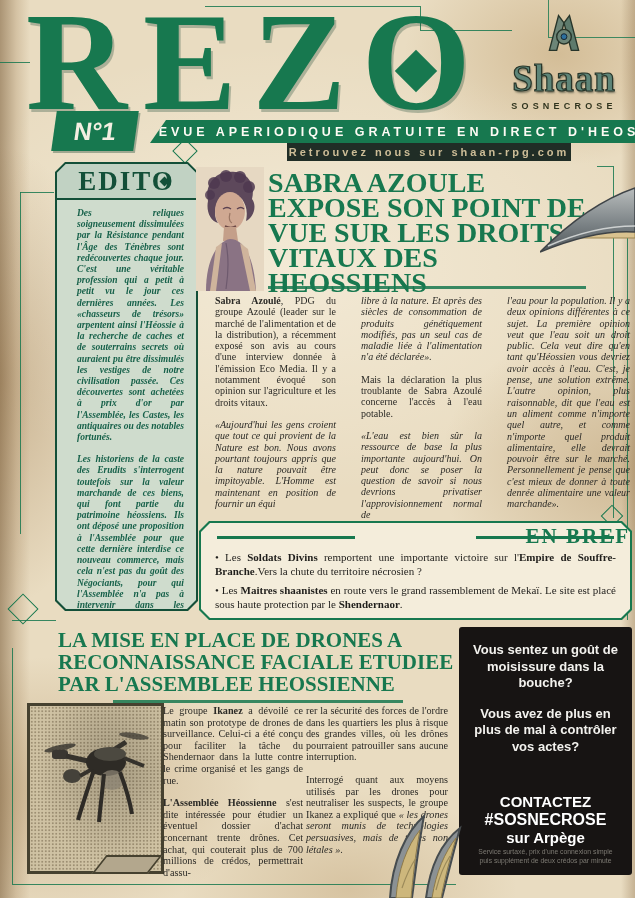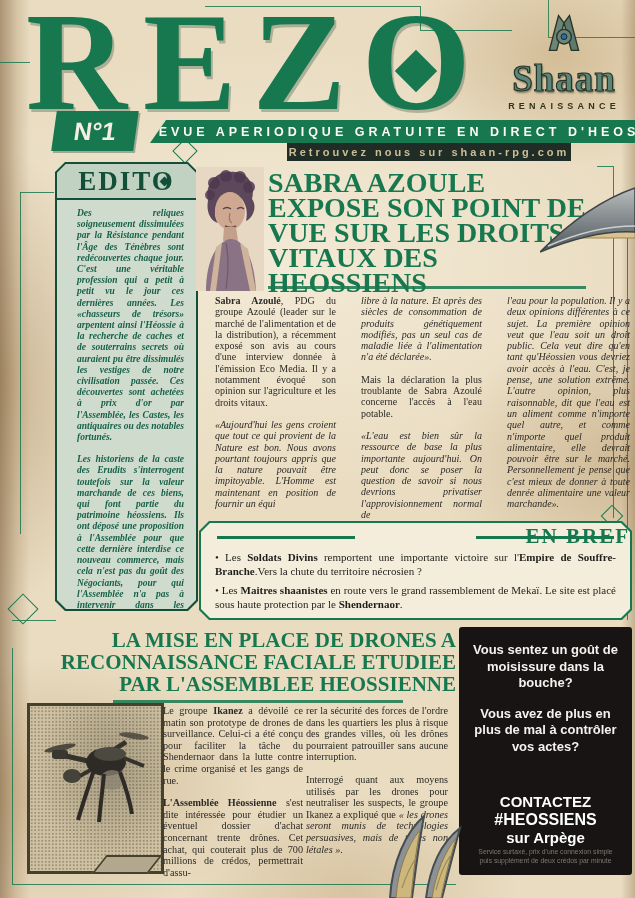--- a/index.html
+++ b/index.html
@@ -111,21 +111,21 @@
   .bref-title-row{position:relative; height:26px;}
   .bref-title{position:absolute; left:0; right:0; top:1px; text-align:right;
     font-family:"Liberation Serif",serif; font-weight:bold; font-size:21px; letter-spacing:2px;
     color:var(--green);}
   .bref-rule{position:absolute; top:13px; height:3px; background:var(--green);}
   .bref-items{padding:2px 14px 0 14px; font-size:11px; line-height:13.5px; color:#201f1c; text-align:justify;}
   .bref-items p{margin:0 0 6px 0;}
 
   
   .drone-headline{
-    left:58px; top:629px; width:398px; text-align:right; color:var(--green);
+    left:58px; top:629px; width:398px; text-align:left; color:var(--green);
     font-family:"Liberation Serif",serif; font-weight:bold; font-size:21px; line-height:22px;
   }
   .drone-rule{left:113px; top:700px; width:290px; height:2.5px;}
   .drone-fig{
     left:27px; top:703px; width:131px; height:165px; border:3px solid #46412f;
     background-color:#cfc2a3;
     background-image:
       radial-gradient(ellipse at 62% 38%, rgba(58,52,40,.28), transparent 65%),
       radial-gradient(circle, #9d8f72 1px, transparent 1.35px);
     background-size:100% 100%, 3.5px 3.5px;
@@ -181,21 +181,21 @@
   <div class="diamond fill" style="left:401px;top:56px;width:30px;height:30px;"></div>
 
   <div class="abs shaan-logo">
     <svg width="44" height="42" viewBox="0 0 44 46">
       <path d="M6,42 L16,4 L22,12 L14,42 Z" fill="#6d8577" stroke="#27352a" stroke-width="1.5"></path>
       <path d="M38,42 L28,4 L22,12 L30,42 Z" fill="#5d7a6c" stroke="#27352a" stroke-width="1.5"></path>
       <circle cx="22" cy="27" r="8" fill="#6d8577" stroke="#27352a" stroke-width="1.5"></circle>
       <circle cx="22" cy="27" r="3.2" fill="#2d6f9e" stroke="#13202a" stroke-width="1"></circle>
     </svg>
     <div class="shaan-name">Shaan</div>
-    <div class="shaan-sub">RENAISSANCE</div>
+    <div class="shaan-sub">SOSNECROSE</div>
   </div>
 
   <div class="abs issue-badge">N°1</div>
   <div class="abs tagline-banner">REVUE APERIODIQUE GRATUITE EN DIRECT D'HEOS</div>
   <div class="abs site-banner">Retrouvez nous sur shaan-rpg.com</div>
 
   <div class="abs cut edito-box">
     <div class="cut-inner edito-bg">
       <div class="edito-head">
         <span class="edito-title">EDITO</span>
@@ -305,21 +305,21 @@
       <circle cx="24" cy="24" r="20" fill="none" stroke="#76756f" stroke-width="4"></circle>
       <path d="M10,14 L16,10 L15,16 Z" fill="#76756f"></path>
       <path d="M38,14 L32,10 L33,16 Z" fill="#76756f"></path>
       <path d="M14,20 a10,9 0 0 1 20,0 v6 a4,4 0 0 1 -3,4 l-1,6 -3,-4 -3,4 -3,-4 -3,4 -1,-6 a4,4 0 0 1 -3,-4 Z" fill="#76756f"></path>
       <ellipse cx="19" cy="21" rx="3" ry="3.4" fill="#171413"></ellipse>
       <ellipse cx="29" cy="21" rx="3" ry="3.4" fill="#171413"></ellipse>
       <path d="M24,24 l-1.6,4 h3.2 Z" fill="#171413"></path>
     </svg>
     <div class="ad-cta">
       <div>CONTACTEZ</div>
-      <div style="font-size:16px;">#HEOSSIENS</div>
+      <div style="font-size:16px;">#SOSNECROSE</div>
       <div>sur Arpège</div>
     </div>
     <div class="ad-disc">Service surtaxé, prix d'une connexion simple puis supplément de deux crédos par minute</div>
   </div>
 
   <svg class="abs" style="left:540px;top:186px;" width="95" height="82" viewBox="0 0 95 82">
     <defs>
       <linearGradient id="steel" x1="0" y1="0" x2="0" y2="1">
         <stop offset="0" stop-color="#b9bdbd"></stop>
           <stop offset="0.55" stop-color="#7d8487"></stop>

